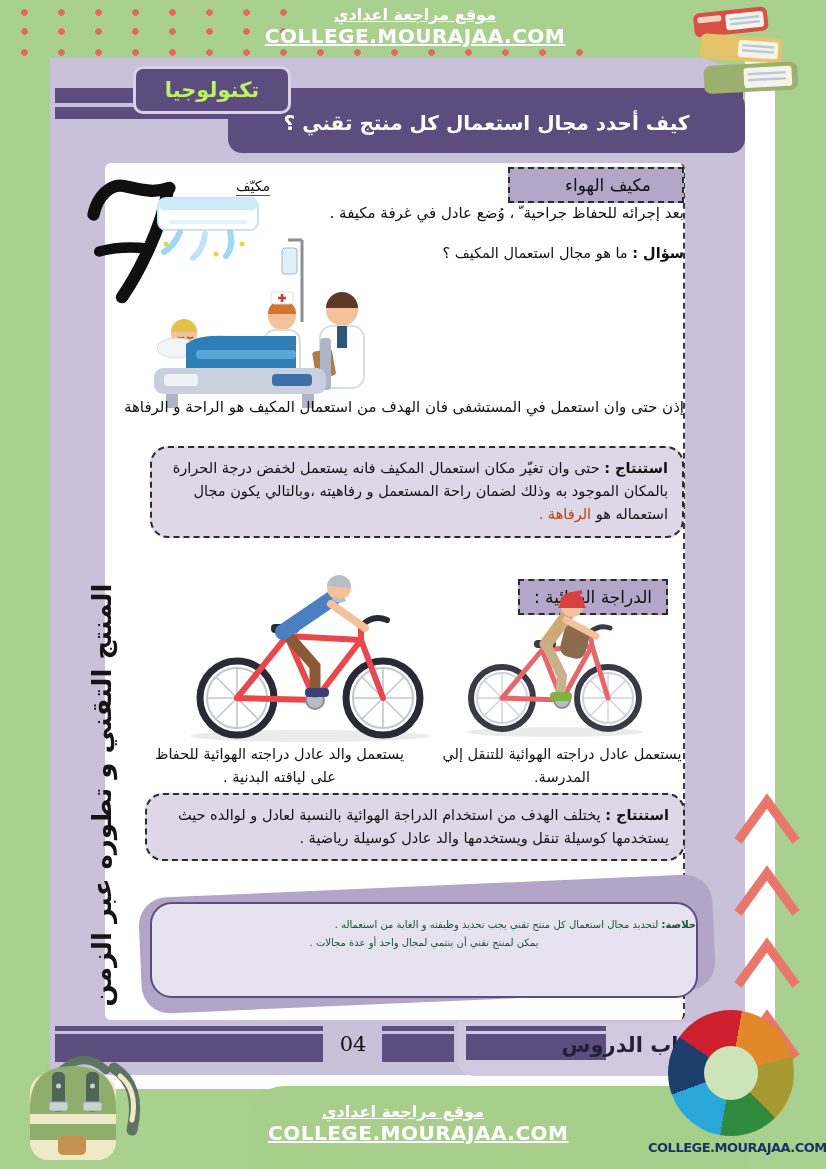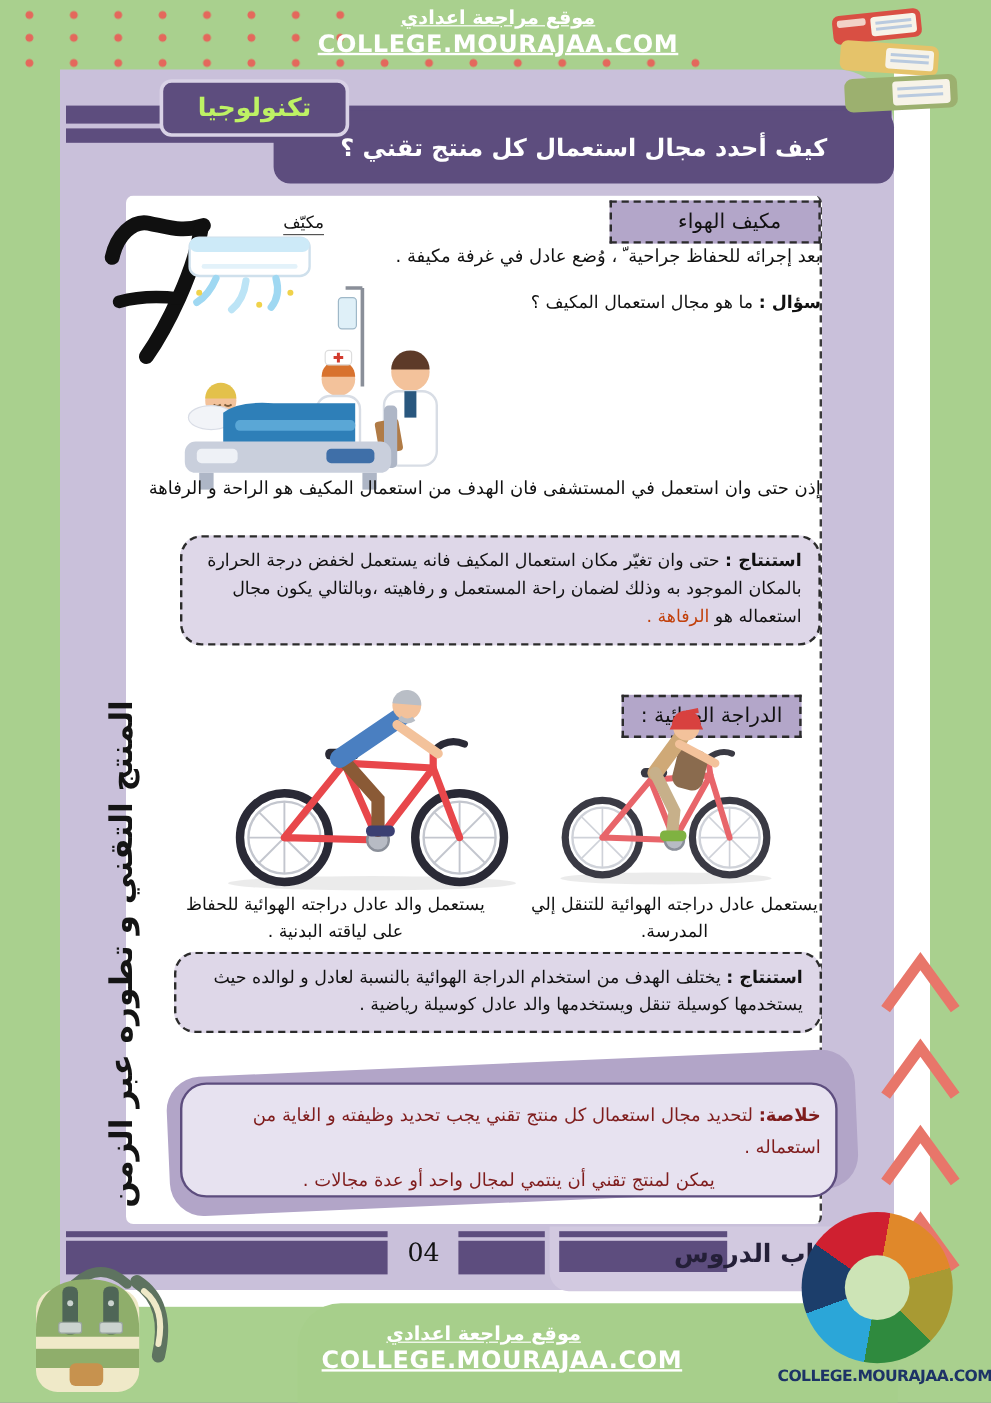--- a/index.html
+++ b/index.html
@@ -67,21 +67,21 @@
 
   .bike-father { position:absolute; left:165px; top:570px; width:295px; height:175px; z-index:4; }
   .bike-boy    { position:absolute; left:450px; top:580px; width:210px; height:165px; z-index:4; }
   .bike-caption { position:absolute; font-size:14.5px; color:#111; text-align:center; line-height:1.6; z-index:4; }
   .caption-father { left:152px; top:743px; width:255px; }
   .caption-adel   { left:438px; top:743px; width:248px; }
 
   .summary-bg { position:absolute; left:140px; top:886px; width:574px; height:116px; background:#b2a5c8;
     border-radius:28px; transform:rotate(-2.5deg); z-index:3; }
   .summary-box { position:absolute; left:150px; top:902px; width:548px; height:96px; background:#e7e2f0;
-    border:2px solid #5d4d7e; border-radius:22px; padding:12px 12px; font-size:15px; color:#7f1d1d;
+    border:2px solid #5d4d7e; border-radius:22px; padding:12px 0; font-size:10px; color:#14532d;
     line-height:1.8; z-index:4; }
   .summary-line1 { text-align:right; }
   .summary-line2 { text-align:center; }
   .summary-label { font-weight:bold; }
 
   
   .fbar { position:absolute; background:#5d4d7e; z-index:3; }
   .seg1-stripe { left:55px;  top:1026px; width:268px; height:5px; }
   .seg1-bar    { left:55px;  top:1034px; width:268px; height:28px; }
   .seg2-stripe { left:382px; top:1026px; width:72px;  height:5px; }

